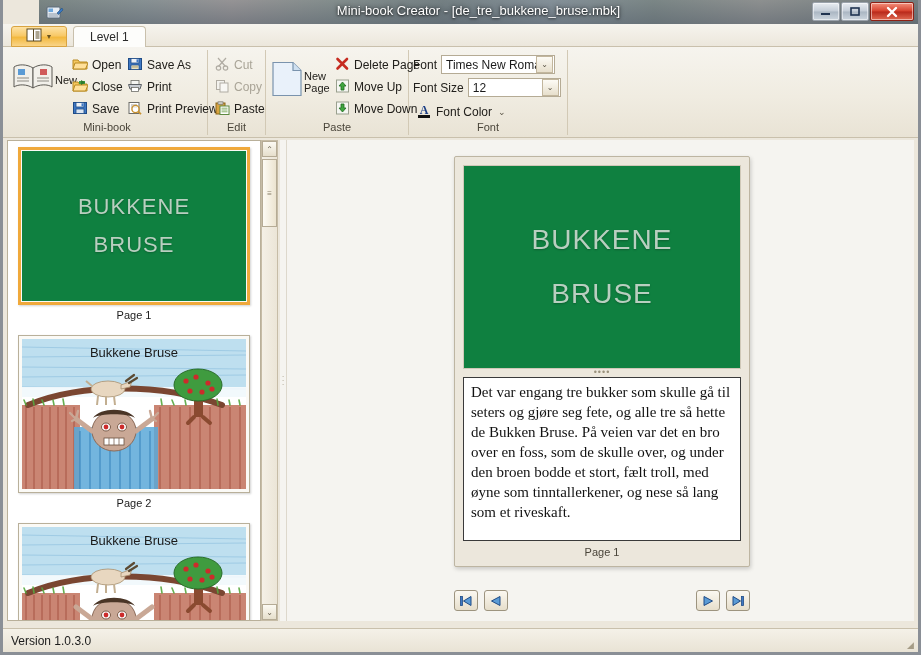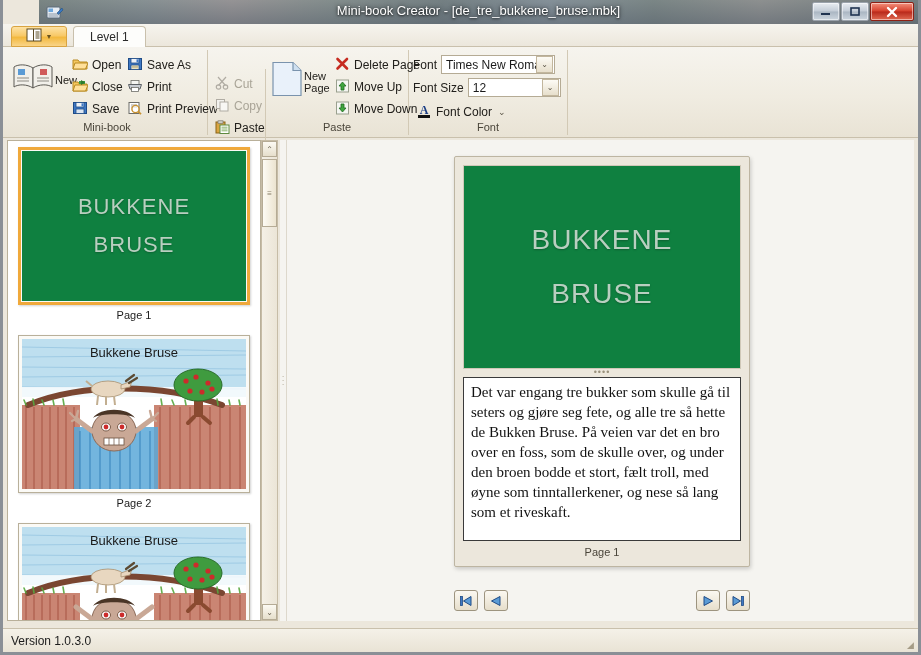--- a/index.html
+++ b/index.html
@@ -110,21 +110,21 @@
   .smallbtn {
     display: flex; align-items: center; gap: 4px;
     height: 22px; padding: 0 3px;
     font-size: 12px; color: #22201c; white-space: nowrap;
   }
   .smallbtn.disabled { color: #a9a497; }
   .icon { flex: 0 0 auto; display: inline-block; }
 
   
   #grp-minibook { left: 4px; width: 201px; }
-  #grp-edit     { left: 205px; width: 58px; margin-top: 19px; }
+  #grp-edit     { left: 205px; width: 58px; }
   #grp-page     { left: 263px; width: 143px; }
   #grp-font     { left: 406px; width: 159px; border-right: 1px solid #d2c9b5; }
 
   #mb-col2 { position: absolute; left: 58px; top: 2px; }
   #mb-col3 { position: absolute; left: 113px; top: 2px; }
 
   
   .frow { display: flex; align-items: center; gap: 4px; margin-bottom: 4px; }
   .flabel { font-size: 12px; color: #22201c; }
   .combo {

